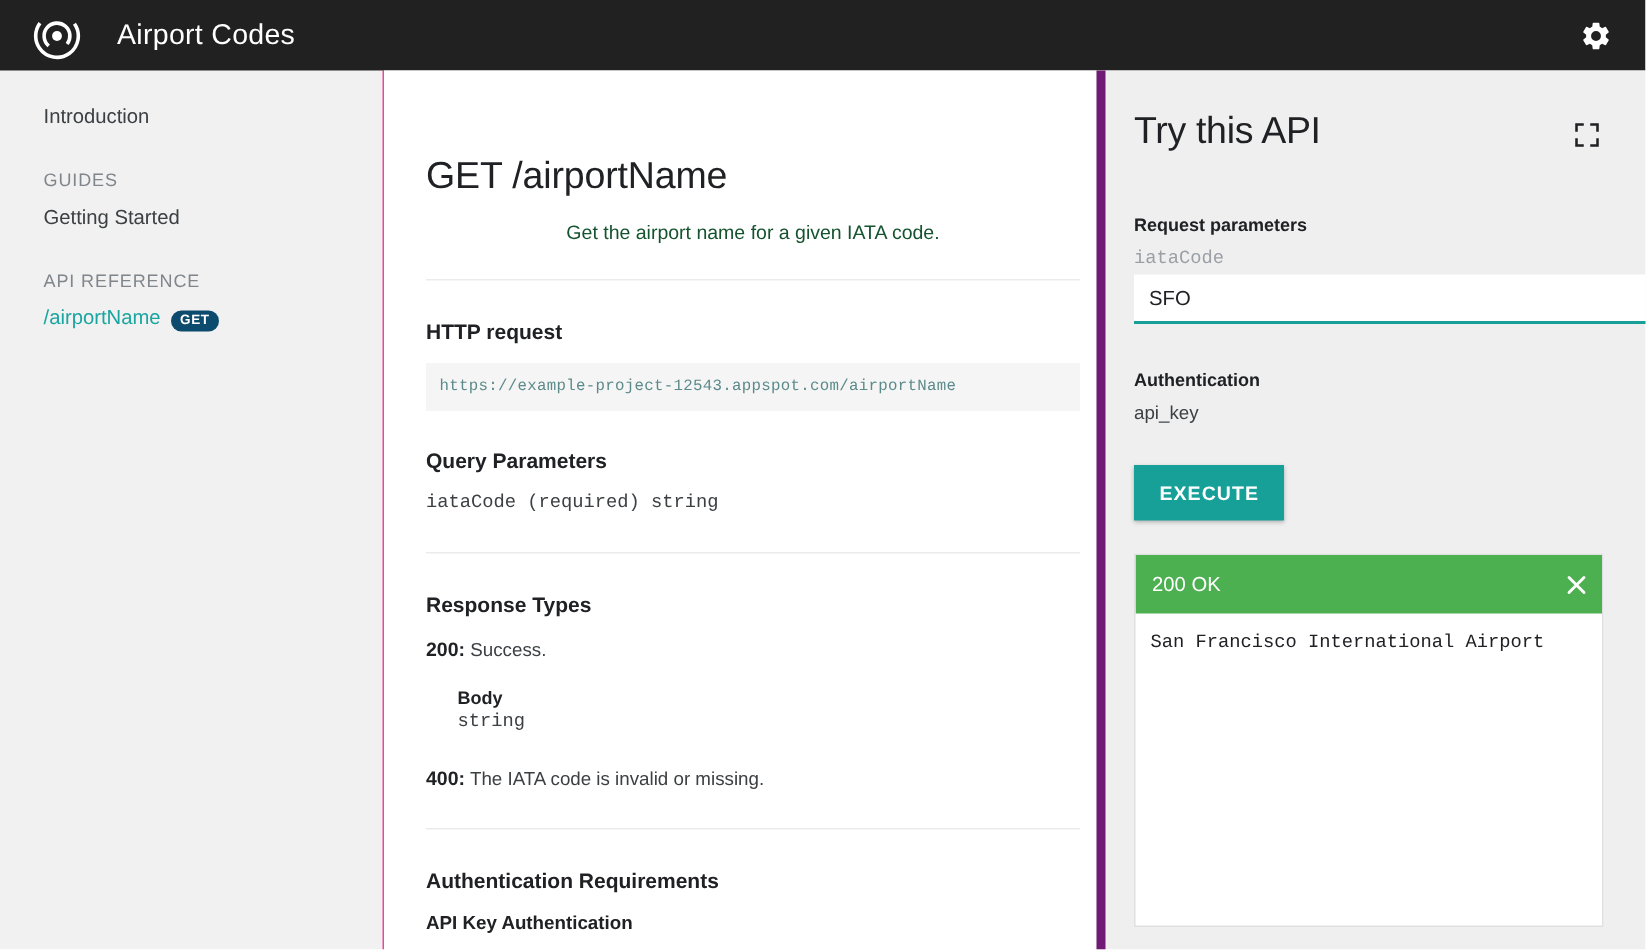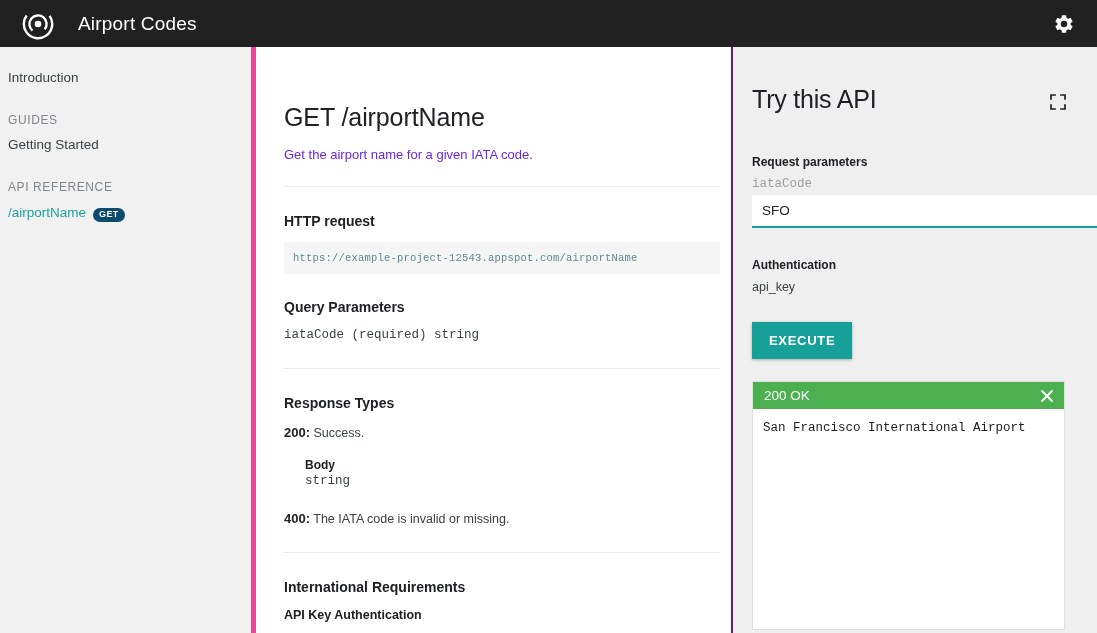--- a/index.html
+++ b/index.html
@@ -44,22 +44,22 @@
     display: flex;
     height: 586px;
     width: 1097px;
   }
 
   
   #sidebar {
     width: 256px;
     flex: 0 0 256px;
     background: #f1f1f1;
-    border-right: 5px solid #ec4899;
-    padding: 22px 0 0 8px;
+    border-right: 1px solid #ec4899;
+    padding: 22px 0 0 29px;
   }
   .nav-link {
     display: block;
     font-size: 13.5px;
     color: #3c4043;
     text-decoration: none;
     line-height: 18px;
     margin-bottom: 4px;
     cursor: pointer;
   }
@@ -99,23 +99,24 @@
   .mwrap { width: 436px; }
   #doc-title {
     font-size: 25px;
     font-weight: 400;
     color: #202124;
     margin: 0 0 14px 0;
     letter-spacing: -.1px;
   }
   #doc-desc {
     font-size: 13px;
-    color: #6d28d9;
+    color: #14532d;
     margin: 0 0 23px 0;
     line-height: 17px;
+    text-align: center;
   }
   .rule {
     border: 0;
     border-top: 1px solid #ebebeb;
     margin: 0 0 26px 0;
   }
   .sec-h {
     font-size: 14px;
     font-weight: bold;
     color: #202124;
@@ -146,22 +147,22 @@
   .body-block { margin: 0 0 22px 21px; }
   .body-label { font-size: 12px; font-weight: bold; color: #202124; margin-bottom: 2px; }
   .body-type { font-family: "Liberation Mono", monospace; font-size: 12.5px; color: #3c4043; }
   .sub-h { font-size: 12.5px; font-weight: bold; color: #202124; margin: 0 0 11px 0; }
 
   
   #trypanel {
     width: 366px;
     flex: 0 0 366px;
     background: #efefef;
-    border-left: 2px solid #701a75;
-    padding: 12px 30px 0 19px;
+    border-left: 6px solid #701a75;
+    padding: 0 30px 0 19px;
     position: relative;
   }
   #try-head {
     display: flex;
     align-items: flex-start;
     justify-content: space-between;
     padding-top: 26px;
   }
   #try-title {
     font-size: 25px;
@@ -219,21 +220,21 @@
     margin-top: 22px;
     width: 313px;
     border: 1px solid #e0e0e0;
     background: #ffffff;
     height: 249px;
     overflow: hidden;
   }
   #response-status {
     background: #4caf50;
     color: #ffffff;
-    height: 27px;
+    height: 39px;
     display: flex;
     align-items: center;
     justify-content: space-between;
     padding: 0 9px 0 11px;
     font-size: 13.5px;
   }
   #close-response { cursor: pointer; line-height: 0; }
   #response-body {
     font-family: "Liberation Mono", monospace;
     font-size: 12.5px;
@@ -305,21 +306,21 @@
         <div class="body-type">string</div>
       </div>
 
       <div class="resp-line">
         <b>400:</b>
         <span>The IATA code is invalid or missing.</span>
       </div>
 
       <hr class="rule" style="margin-top:24px">
 
-      <h2 class="sec-h">International Requirements</h2>
+      <h2 class="sec-h">Authentication Requirements</h2>
       <div class="sub-h">API Key Authentication</div>
 
     </div>
   </main>
 
   <aside id="trypanel">
     <div id="try-head">
       <h2 id="try-title">Try this API</h2>
       <span id="expand-btn">
         <svg width="18" height="18" viewBox="0 0 18 18" fill="none" stroke="#202124" stroke-width="1.7" stroke-linecap="square">

